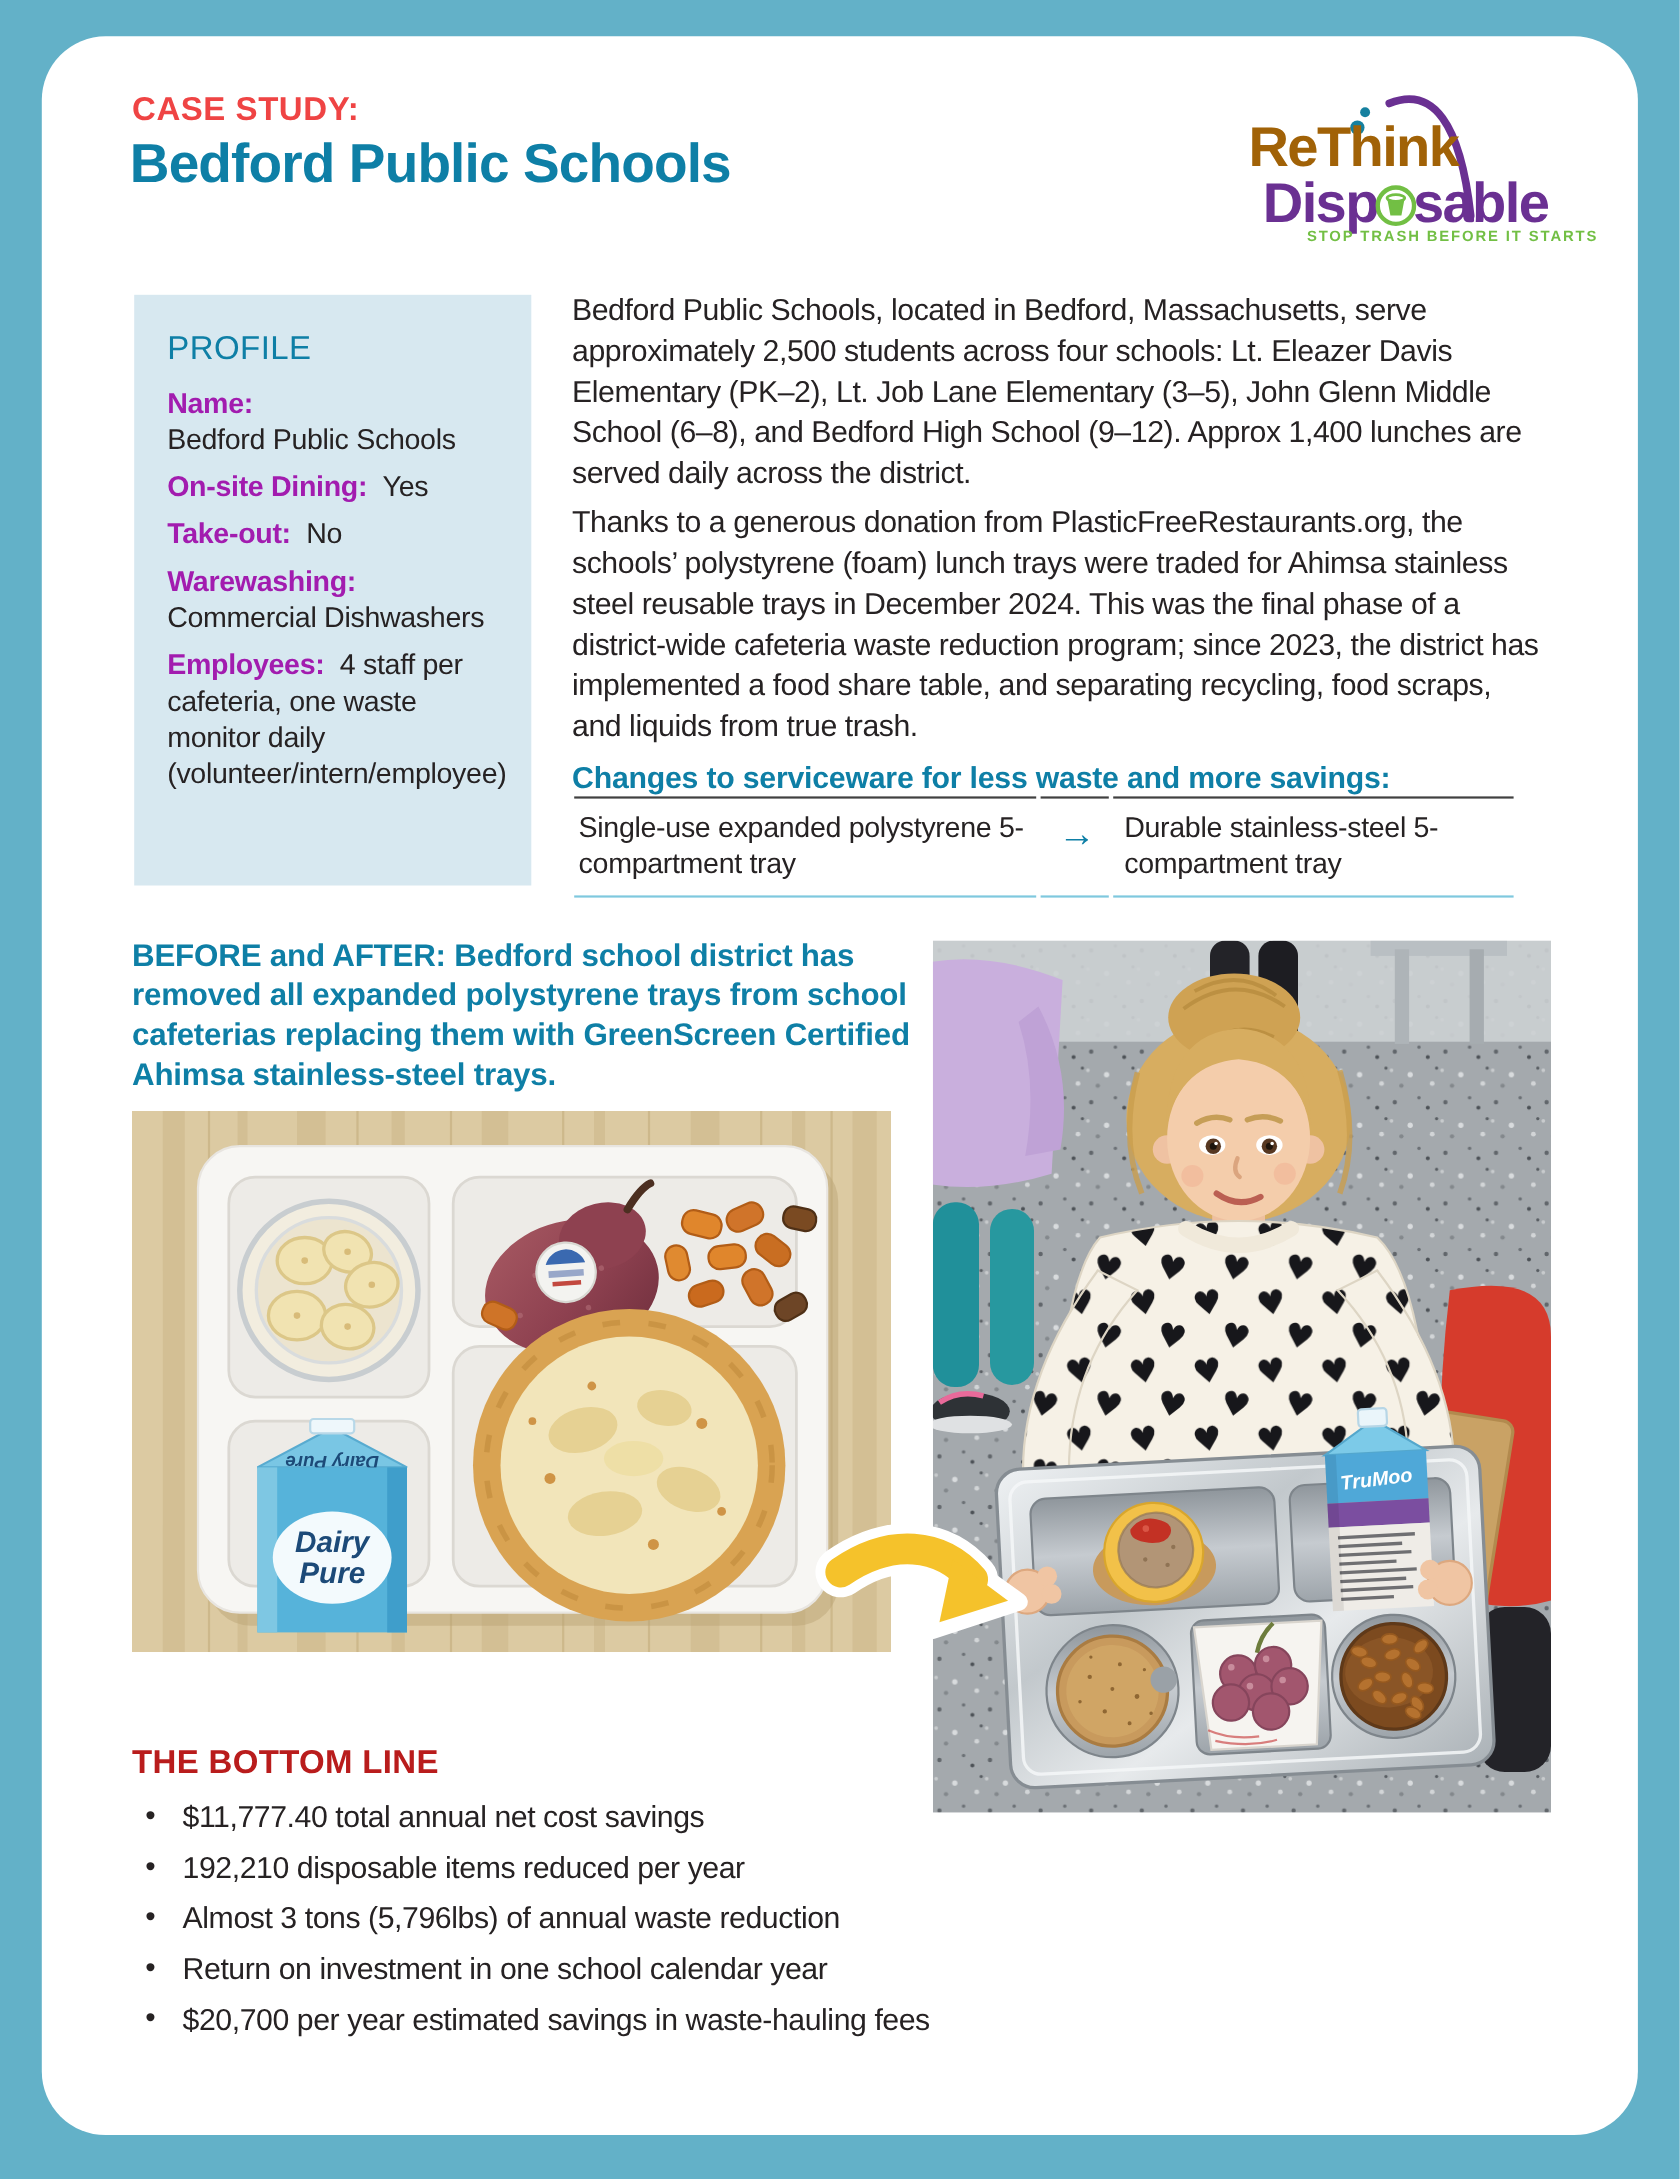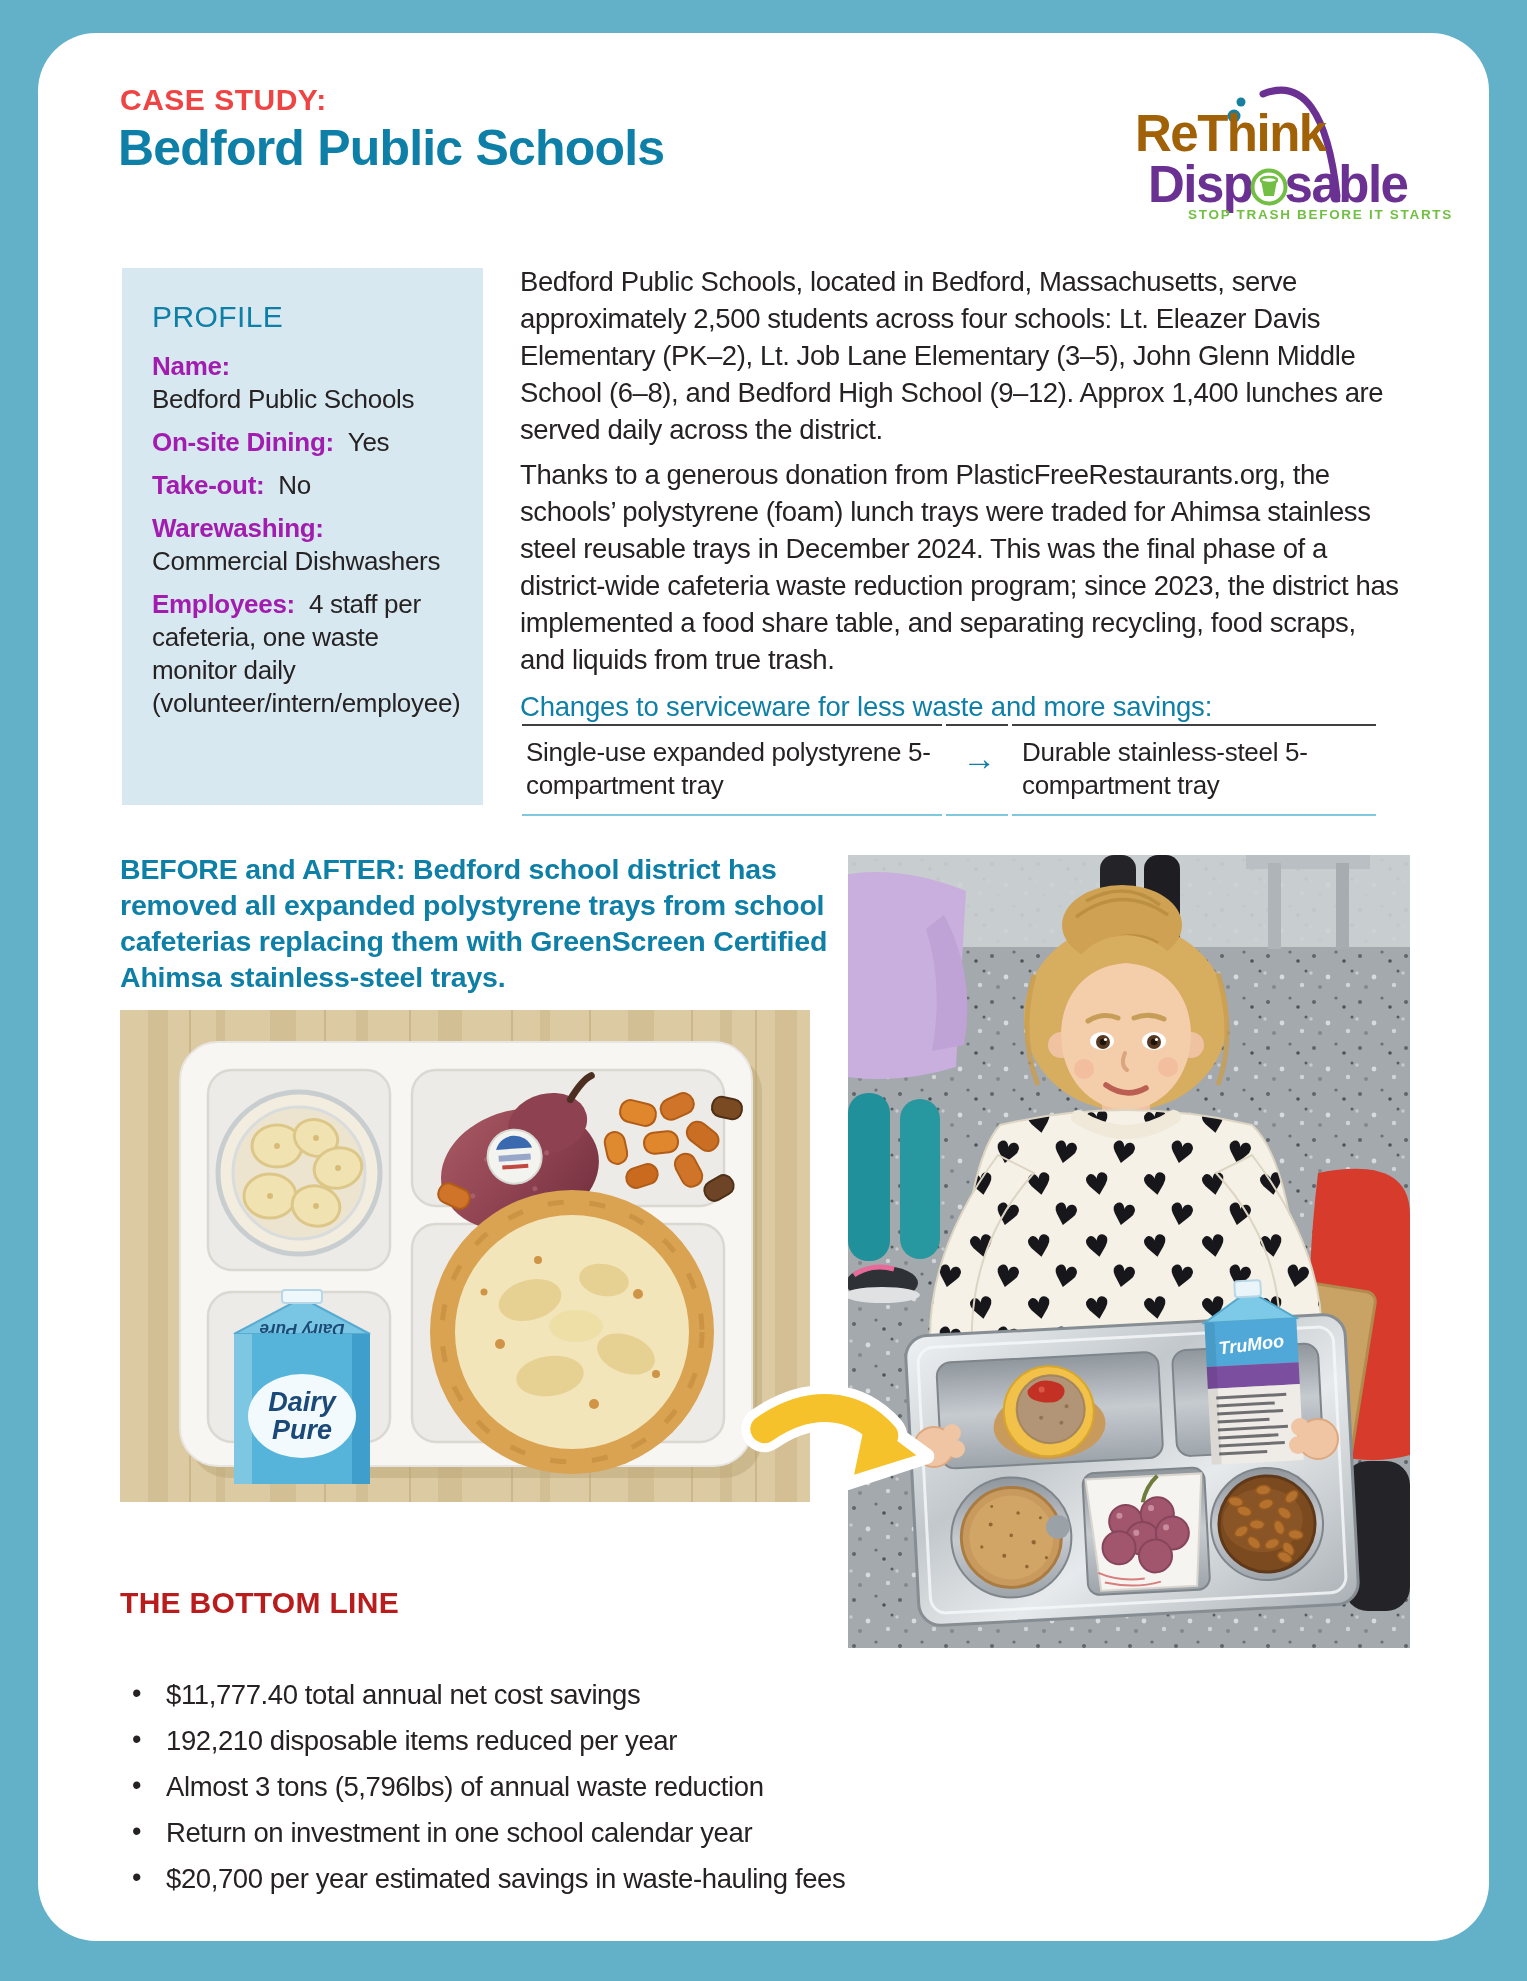--- a/index.html
+++ b/index.html
@@ -53,21 +53,21 @@
   .pv-inline { margin-left:7px; }
   
   .body-p {
     position:absolute; left:482px; width:886px;
     font-size:27.5px; line-height:37px; letter-spacing:-.4px;
   }
   .p1 { top:230px; }
   .p2 { top:423px; }
   .sw-heading {
     position:absolute; left:482px; top:658px;
-    font-size:27.5px; font-weight:normal; color:#0e7fa6; letter-spacing:-.2px;text-align:right;
+    font-size:27.5px; font-weight:bold; color:#0e7fa6; letter-spacing:-.2px;text-align:right;
   }
   .sw-table { position:absolute; left:484px; top:691px; width:854px; display:flex; }
   .sw-cell {
     border-top:2px solid #404040; border-bottom:2px solid #7fc8de;
     padding:10px 0 12px 4px; font-size:26px; line-height:33px; letter-spacing:-.3px;
   }
   .sw-before { width:420px; margin-right:4px; }
   .sw-arrow-cell { width:62px; margin-right:4px; text-align:center; padding-top:16px; }
   .sw-arrow { color:#0e7fa6; font-size:34px; font-weight:bold; }
   .sw-after { flex:1; padding-left:10px; }
@@ -79,21 +79,21 @@
   
   .photo { position:absolute; overflow:hidden; }
   .photo-left  { left:82px;  top:977px; width:690px; height:492px; }
   .photo-right { left:810px; top:822px; width:562px; height:793px; }
   .big-arrow { position:absolute; left:700px; top:1352px; width:200px; height:140px; z-index:5; }
   
   .bl-heading {
     position:absolute; left:82px; top:1553px;
     font-size:30px; font-weight:bold; color:#b91c1c; letter-spacing:.3px;
   }
-  .bl-list { position:absolute; left:82px; top:1602px; width:810px; list-style:none;margin-top:43px; }
+  .bl-list { position:absolute; left:82px; top:1602px; width:810px; list-style:none; }
   .bl-list li {
     position:relative; padding-left:46px; margin-bottom:13px;
     font-size:27.5px; line-height:33px; letter-spacing:-.4px;
   }
   .bl-list li::before { content:"•"; position:absolute; left:12px; top:-1px; font-size:27px; color:#262223; }
 </style>
 </head>
 <body>
 
 <div class="page">

